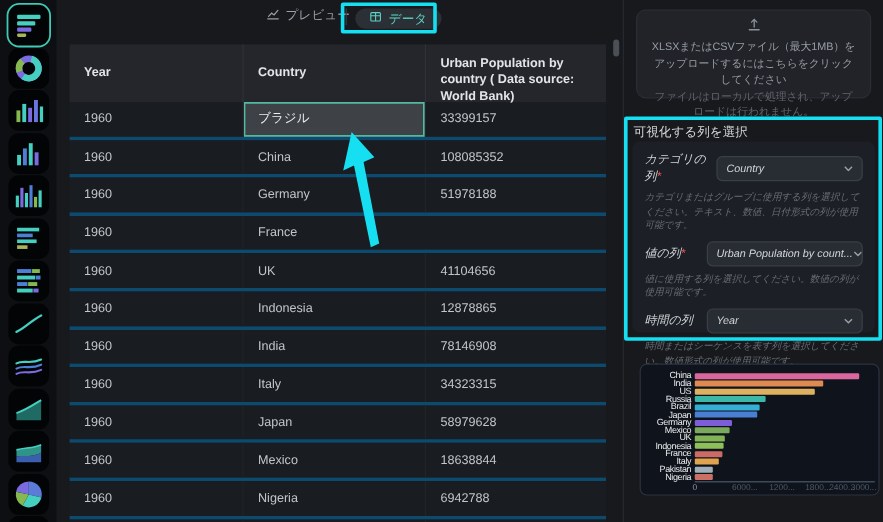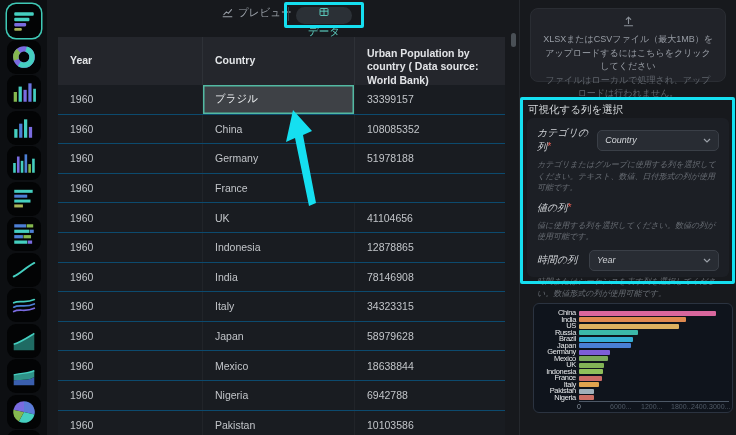--- a/index.html
+++ b/index.html
@@ -10,29 +10,29 @@
            display:flex;flex-direction:column;align-items:center;padding-top:4px;gap:1.5px;box-sizing:border-box;}
   .side-btn{width:34px;height:34px;border-radius:9px;background:#030405;display:flex;align-items:center;
             justify-content:center;flex:0 0 auto;cursor:pointer;}
   .side-btn.selected{box-shadow:0 0 0 1.5px #3fc9b6;}
   .side-btn svg{display:block;}
   
   .tab-preview{position:absolute;left:222px;top:6px;display:flex;align-items:center;gap:5px;
                color:#9aa0a8;font-size:10.5px;cursor:pointer;}
   .tab-sep{position:absolute;left:288px;top:7px;width:1px;height:14px;background:#3a3e44;}
   .tab-data{position:absolute;left:296px;top:7px;height:17px;display:flex;align-items:center;gap:6px;
-            background:#2b3036;border-radius:9px;padding:0 12px;color:#5ed2c4;font-size:10.5px;cursor:pointer;flex-direction:column;}
+            background:#2b3036;border-radius:9px;padding:0 12px;color:#5ed2c4;font-size:10.5px;cursor:pointer;}
   
   .table{position:absolute;left:58px;top:37px;width:447px;}
   .thead{display:flex;background:#24262c;height:48px;}
   .th{box-sizing:border-box;border-right:1px solid #2e3137;display:flex;align-items:center;
       padding:0 8px 0 12px;color:#e2e4e7;font-weight:bold;font-size:10.5px;line-height:1.3;}
   .th:last-child{border-right:none;margin-top:12px;}
   .c0{width:145px;} .c1{width:152px;} .c2{width:150px;}
-  .trow{display:flex;height:28.6px;background:#191c21;border-bottom:1px solid #0c4a6e;}
+  .trow{display:flex;height:28.6px;background:#191c21;border-bottom:3px solid #0c4a6e;}
   .td{box-sizing:border-box;border-right:1px solid #212429;display:flex;align-items:center;
       padding:0 8px 0 12px;color:#c2c5c9;font-size:10.5px;position:relative;}
   .td:last-child{border-right:none;}
   .td.sel{background:#3e4146;box-shadow:inset 0 0 0 1.5px #52b9a2;color:#eceef0;}
   
   .vscroll{position:absolute;left:511px;top:30px;width:5px;height:400px;}
   .vthumb{position:absolute;left:0;top:3px;width:5px;height:14px;border-radius:3px;background:#4a5056;cursor:pointer;}
   .vline{position:absolute;left:519px;top:0;width:1px;height:435px;background:#25282d;}
   
   .panel{position:absolute;left:520px;top:0;width:216px;height:413px;}
@@ -343,20 +343,26 @@
         <span>Country</span>
         <span><svg width="8" height="5" viewBox="0 0 8 5">
               <path d="M1 1 L4 4 L7 1" stroke="#9aa0a8" stroke-width="1.2" fill="none"></path>
             </svg></span>
       </div>
     </div>
     <div class="fhelp">カテゴリまたはグループに使用する列を選択してください。テキスト、数値、日付形式の列が使用可能です。</div>
 
     <div class="frow">
       <span class="flabel"><span>値の列</span><span class="req">*</span></span>
+      <div class="select">
+        <span>Urban Population by count...</span>
+        <span><svg width="8" height="5" viewBox="0 0 8 5">
+              <path d="M1 1 L4 4 L7 1" stroke="#9aa0a8" stroke-width="1.2" fill="none"></path>
+            </svg></span>
+      </div>
     </div>
     <div class="fhelp">値に使用する列を選択してください。数値の列が使用可能です。</div>
 
     <div class="frow">
       <span class="flabel"><span>時間の列</span><span class="req"></span></span>
       <div class="select">
         <span>Year</span>
         <span><svg width="8" height="5" viewBox="0 0 8 5">
               <path d="M1 1 L4 4 L7 1" stroke="#9aa0a8" stroke-width="1.2" fill="none"></path>
             </svg></span>

